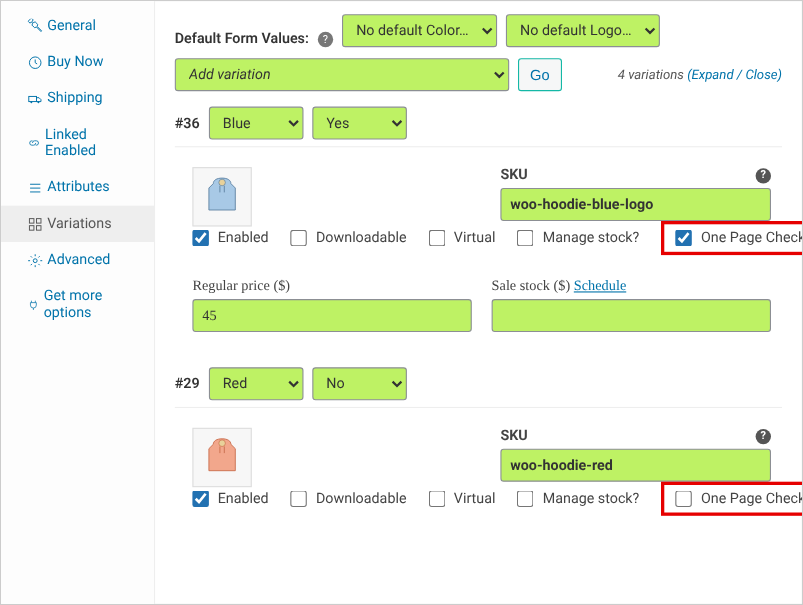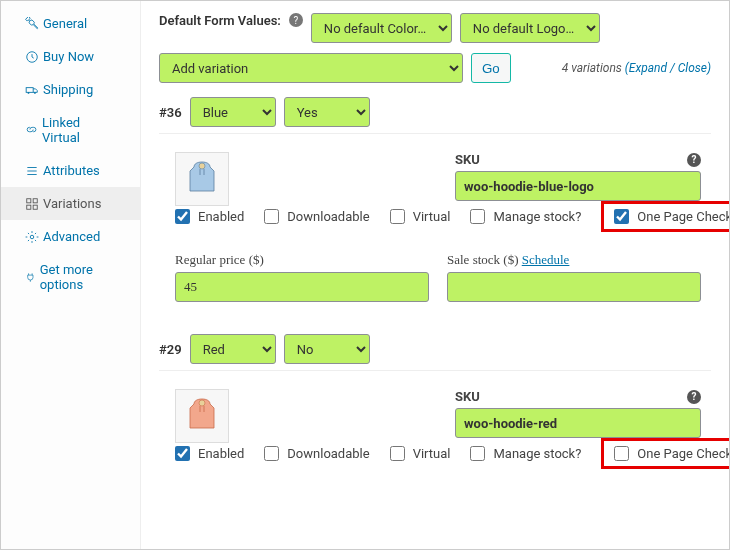--- a/index.html
+++ b/index.html
@@ -44,21 +44,21 @@
     color: inherit;
   }
   .main {
     flex: 1;
     padding: 12px 18px 0 18px;
     overflow-y: auto;
     position: relative;
   }
   .topbar {
     display: flex;
-    align-items: flex-start;
+    align-items: flex-end;
     gap: 8px;
     margin-bottom: 10px;
   }
   .topbar .lbl { font-weight: 600; color: #333; }
   .help-dot {
     display: inline-flex;
     align-items: center; justify-content: center;
     width: 14px; height: 14px; border-radius: 50%;
     background: #777; color: #fff; font-size: 10px;
   }
@@ -71,21 +71,21 @@
     color: #333;
     height: 30px;
   }
   .sel { min-width: 118px; }
   .row-add {
     display: flex;
     align-items: center;
     gap: 8px;
     margin-bottom: 8px;
   }
-  .row-add select { flex: 1; max-width: 304px; }
+  .row-add select { flex: 1; max-width: 304px; font-style: italic; }
   .btn-go {
     border: 1px solid #14b8a6;
     background: #f6f7f7;
     color: #0073aa;
     padding: 4px 10px;
     border-radius: 3px;
     cursor: pointer;
     height: 30px;
   }
   .row-add .info {
@@ -199,21 +199,21 @@
           </svg>
         </span>
       <span>Shipping</span>
     </div>
     <div class="item">
       <span class="icon">
           <svg viewBox="0 0 24 24">
             <path d="M9 12a4 4 0 0 1 4-4h3a4 4 0 1 1 0 8h-1M15 12a4 4 0 0 1-4 4H8a4 4 0 1 1 0-8h1" fill="none" stroke="currentColor" stroke-width="1.5"></path>
           </svg>
         </span>
-      <span>Linked Virtual</span>
+      <span>Linked Enabled</span>
     </div>
     <div class="item">
       <span class="icon">
           <svg viewBox="0 0 24 24">
             <path d="M4 6h16M4 12h16M4 18h16" stroke="currentColor" stroke-width="1.5"></path>
           </svg>
         </span>
       <span>Attributes</span>
     </div>
     <div class="item active">

